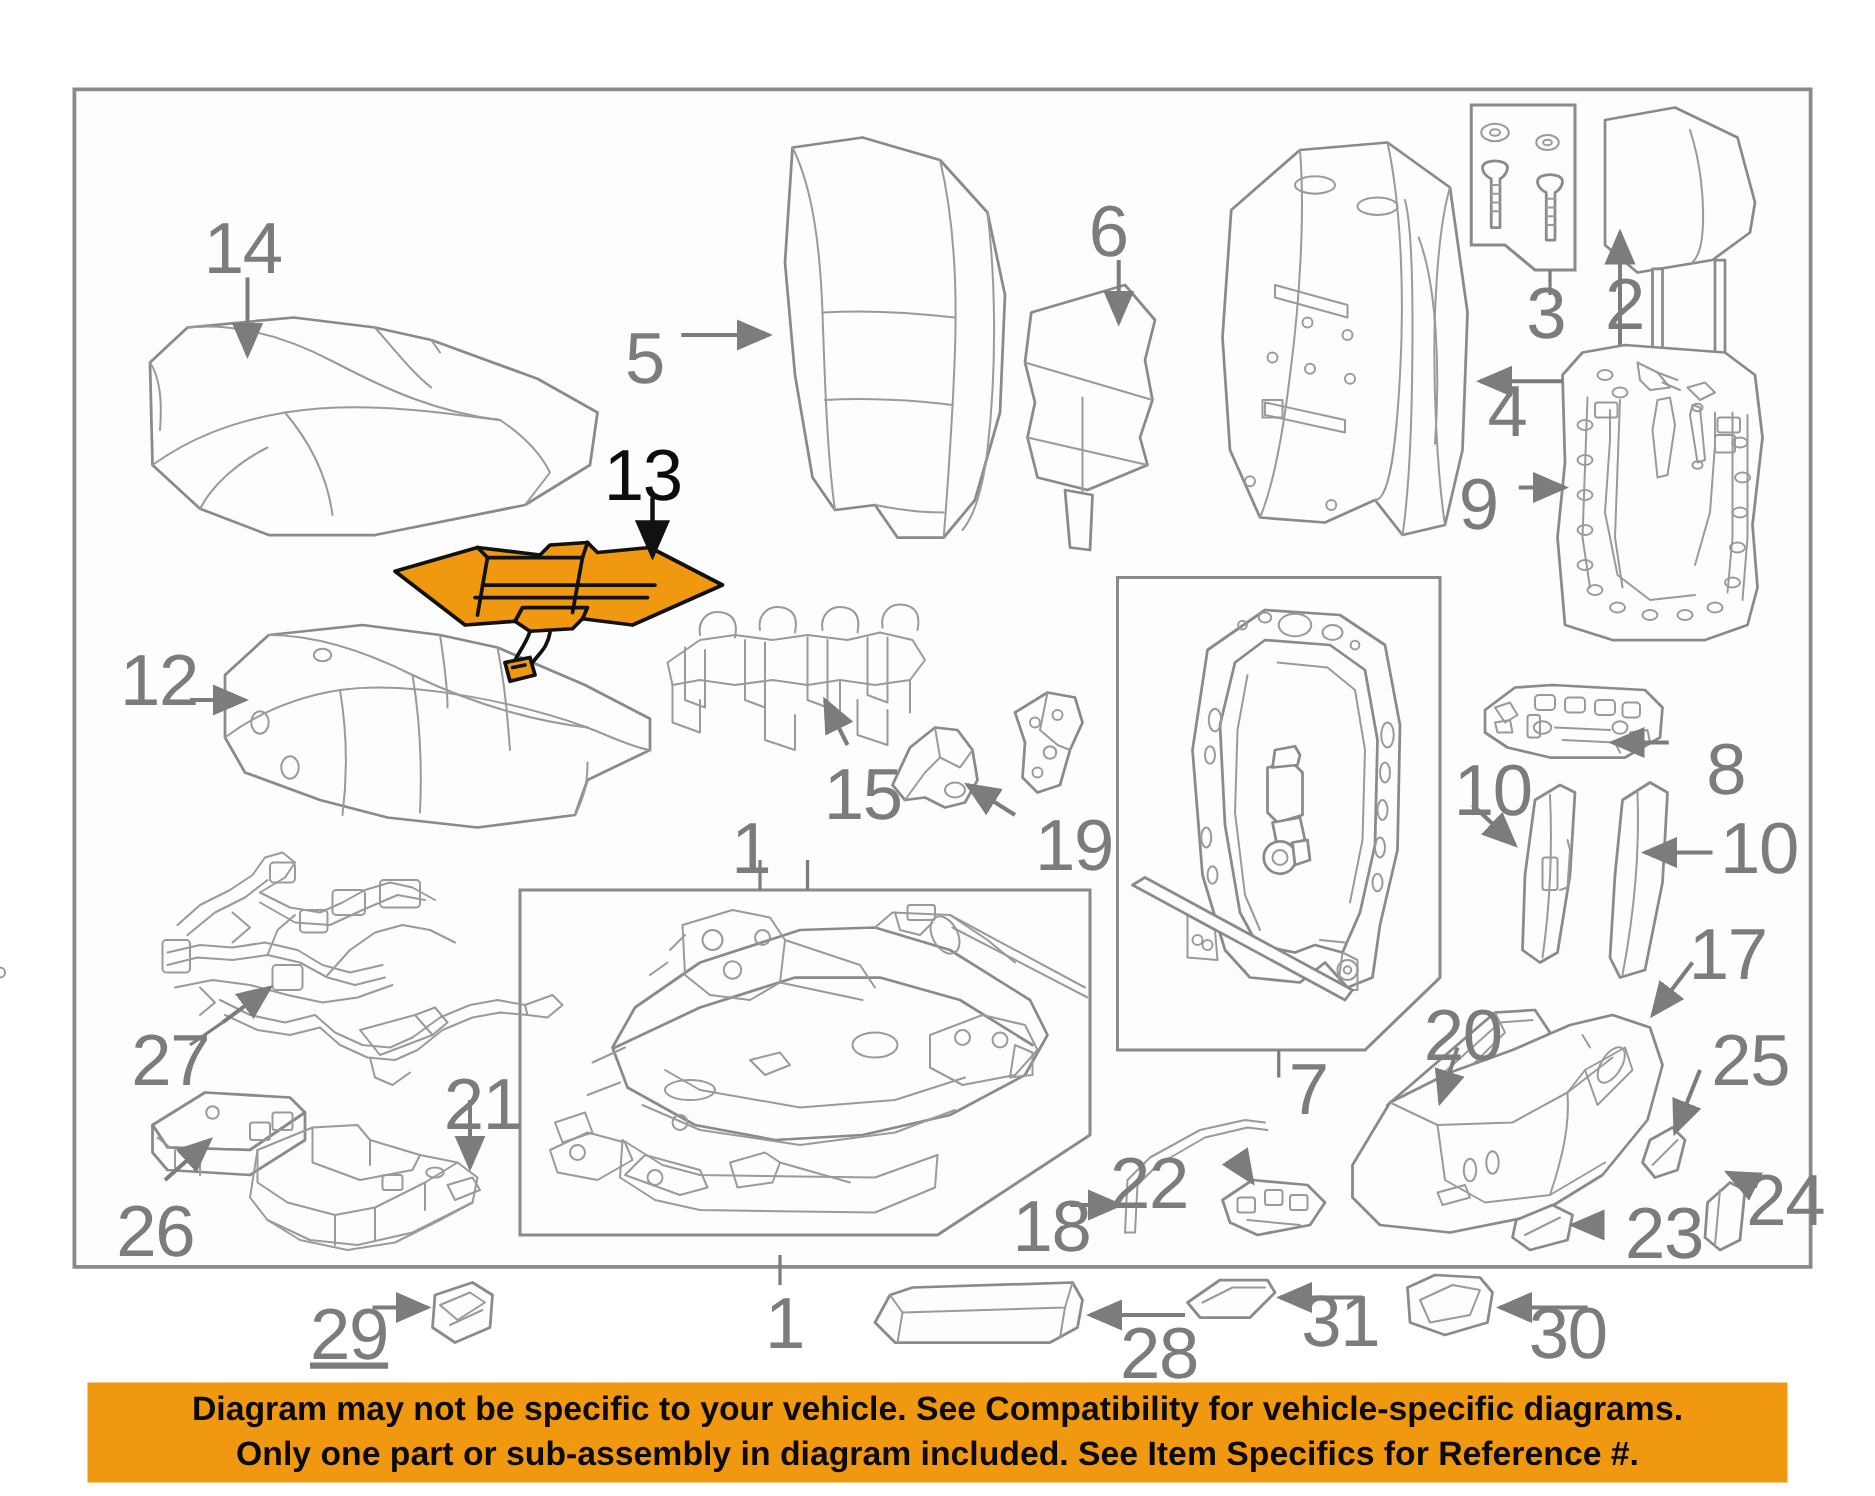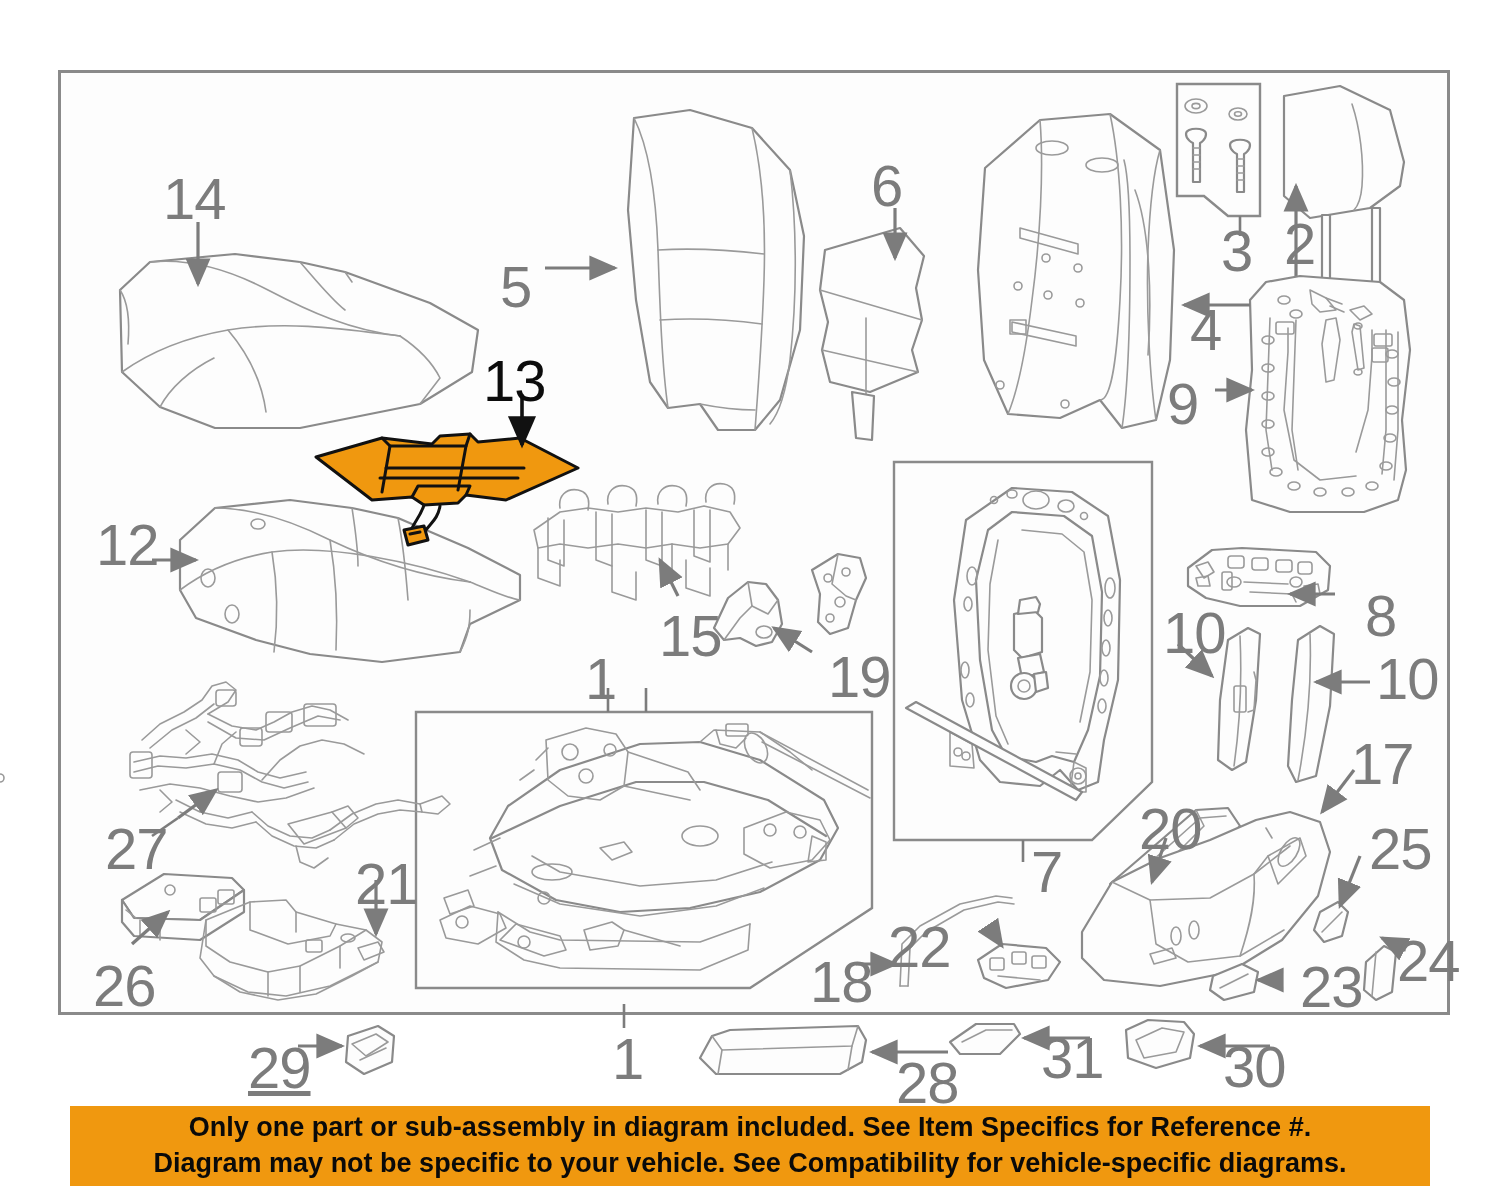--- a/index.html
+++ b/index.html
@@ -569,15 +569,15 @@
   <span class="lbl" style="left:1369px;top:820px;">25</span>
   <span class="lbl" style="left:93px;top:957px;">26</span>
   <span class="lbl" style="left:105px;top:820px;">27</span>
   <span class="lbl" style="left:848px;top:1054px;margin-left:48px;">28</span>
   <span class="lbl" style="left:248px;top:1039px;text-decoration:underline;">29</span>
   <span class="lbl" style="left:1223px;top:1038px;">30</span>
   <span class="lbl" style="left:1041px;top:1029px;">31</span>
 </div>
 
 <div id="notice-banner">
+  <div class="line">Diagram may not be specific to your vehicle. See Compatibility for vehicle-specific diagrams.</div>
   <div class="line">Only one part or sub-assembly in diagram included. See Item Specifics for Reference #.</div>
-  <div class="line">Diagram may not be specific to your vehicle. See Compatibility for vehicle-specific diagrams.</div>
 </div>
 
 </body></html>

